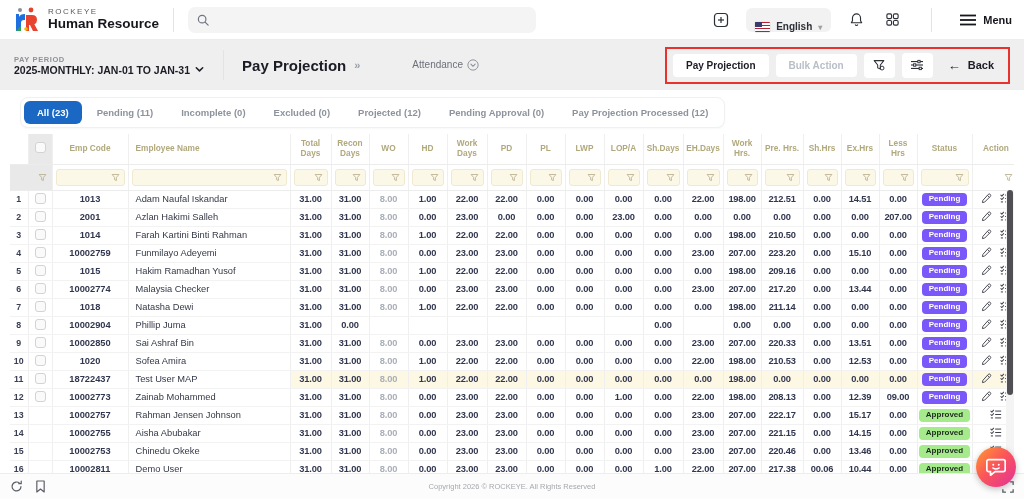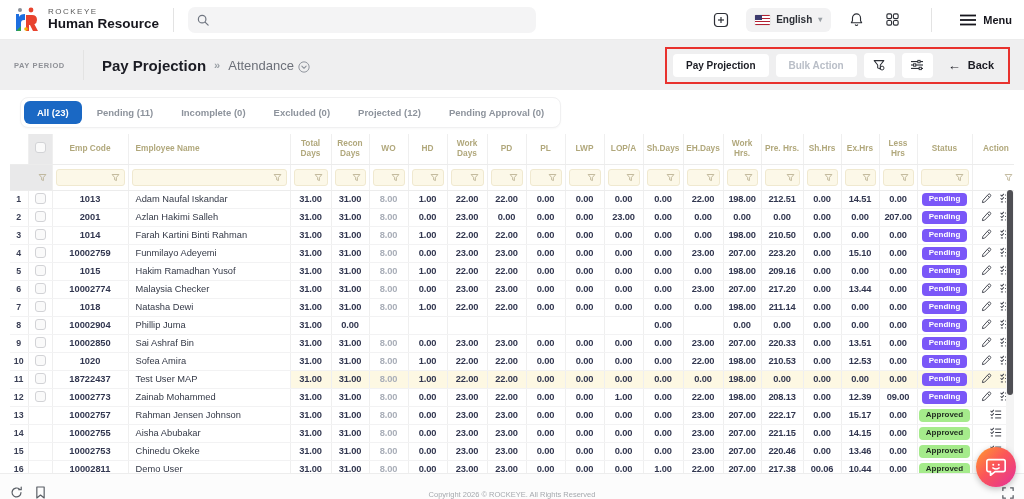--- a/index.html
+++ b/index.html
@@ -12,21 +12,21 @@
     border-bottom:1px solid #ececec; flex:0 0 auto; }
   .brand { display:flex; align-items:center; gap:8px; }
   .brand-text { line-height:1.05; }
   .brand-line1 { font-size:8px; letter-spacing:1.5px; color:#5a5a5a; font-weight:500; }
   .brand-line2 { font-size:13.5px; font-weight:800; color:#16161d; }
   .vdiv { width:1px; height:24px; background:#e3e3e3; margin:0 14px; }
   .search { width:348px; height:26px; background:#f4f4f5; border-radius:7px; display:flex;
     align-items:center; padding:0 9px; gap:6px; border:none; }
   .top-right { margin-left:auto; display:flex; align-items:center; gap:14px; }
   .sq-icon { width:22px; height:22px; display:flex; align-items:center; justify-content:center; cursor:pointer; }
-  .lang { display:flex; align-items:center; gap:6px; background:#f2f2f3; border-radius:6px;
+  .lang { display:flex; align-items:flex-end; gap:6px; background:#f2f2f3; border-radius:6px;
     height:24px; padding:0 9px; font-size:10px; color:#2c2f36; font-weight:600; cursor:pointer; }
   .flag { width:15px; height:10px; border-radius:1px; position:relative; overflow:hidden;
     background:repeating-linear-gradient(#b22234 0 1.5px,#fff 1.5px 3px); box-shadow:0 0 0 .5px #ddd; }
   .flag::after { content:""; position:absolute; left:0; top:0; width:7px; height:5px; background:#3c3b6e; }
   .caret { font-size:8px; color:#9aa0a6; }
   .account { display:flex; align-items:center; gap:7px; cursor:pointer; }
   .avatar { width:25px; height:25px; border-radius:50%;
     background:radial-gradient(circle at 35% 30%, #5b7aa8 0%, #243a5e 70%); position:relative; overflow:hidden; }
   .avatar::after { content:""; position:absolute; left:7px; top:5px; width:11px; height:7px;
     border-radius:50%; background:#c9a787; }
@@ -35,21 +35,21 @@
   .account-name { font-size:11px; font-weight:700; color:#16161d; }
   .menu { display:flex; align-items:center; gap:7px; font-size:11px; font-weight:800; color:#16161d; cursor:pointer;text-align:right; }
 
   
   .subheader { height:50px; background:#efeff0; display:flex; align-items:center; padding:0 14px; flex:0 0 auto; }
   .pp-label { font-size:7.5px; letter-spacing:.6px; color:#8e9096; font-weight:600; }
   .pp-value { font-size:10.5px; font-weight:800; color:#1b1c24; display:flex; align-items:center; gap:4px; }
   .crumbs { display:flex; align-items:center; gap:8px; }
   .page-title { font-size:15px; font-weight:700; color:#1b1c24; }
   .crumb-sep { font-size:11px; color:#9aa0a6; font-weight:700; }
-  .crumb-sec { font-size:13px; color:#6c7079; display:flex; align-items:flex-end; gap:4px; }
+  .crumb-sec { font-size:10px; color:#6c7079; display:flex; align-items:flex-start; gap:4px;margin-left:44px; }
   .action-group { margin-left:auto; border:2px solid #e8322e; display:flex; align-items:center;
     gap:7px; padding:4px 6px; }
   .btn-white { background:#fff; border:none; border-radius:4px; padding:6px 13px; font-size:10px;
     font-weight:800; color:#1b1c24; cursor:pointer; font-family:inherit; }
   .btn-muted { color:#b9bec7; font-weight:700; }
   .icon-btn { background:#fff; border:none; border-radius:4px; width:31px; height:25px;
     display:flex; align-items:center; justify-content:center; cursor:pointer; }
   .back-btn { background:transparent; border:none; display:flex; align-items:center; gap:7px;
     font-size:11px; font-weight:800; color:#1b1c24; cursor:pointer; padding:0 8px; font-family:inherit; }
   .back-arrow { font-size:13px; line-height:1; }
@@ -92,21 +92,21 @@
   .cb { width:11px; height:11px; border:1px solid #d2d3d6; border-radius:3px; background:#fafafa;
     display:inline-block; cursor:pointer; }
   .act-icons { display:inline-flex; gap:8px; align-items:center; justify-content:center; }
   .act-icons svg { cursor:pointer; }
 
   .vscroll { position:absolute; right:0; top:56px; width:8px; height:284px; background:#f4f4f4; border-radius:4px; }
   .vthumb { position:absolute; top:0; right:1px; width:6px; height:205px; background:#4f4f54; border-radius:3px; cursor:pointer; }
 
   
   .footer { height:26px; flex:0 0 auto; background:#fcfcfc; border-top:1px solid #ededed;
-    display:flex; align-items:flex-end; padding:0 10px; position:relative; }
+    display:flex; align-items:center; padding:0 10px; position:relative; }
   .footer-left { display:flex; gap:12px; align-items:center; }
   .copyright { position:absolute; left:0; right:0; text-align:center; font-size:7.5px; color:#a6a9ae; }
   .fs-icon { margin-left:auto; cursor:pointer; }
 
   .chat-fab { position:absolute; right:8px; bottom:12px; width:40px; height:40px; border-radius:50%;
     background:linear-gradient(135deg,#ff9d2e 0%,#fb5658 45%,#e3309a 100%);
     display:flex; align-items:center; justify-content:center; cursor:pointer;
     box-shadow:0 2px 6px rgba(0,0,0,.25); z-index:50; }
 </style>
 </head>
@@ -171,20 +171,26 @@
             <line x1="0" y1="10.5" x2="16" y2="10.5" stroke="#16161d" stroke-width="1.8"></line>
           </svg>
         <span>Menu</span>
       </div>
     </div>
   </header>
 
   <div class="subheader">
     <div>
       <div class="pp-label">PAY PERIOD</div>
+      <div class="pp-value">
+        <span>2025-MONTHLY: JAN-01 TO JAN-31</span>
+        <svg width="11" height="11" viewBox="0 0 12 12">
+            <path d="M2.5 4 L6 7.5 L9.5 4" fill="none" stroke="#1b1c24" stroke-width="1.6" stroke-linecap="round" stroke-linejoin="round"></path>
+          </svg>
+      </div>
     </div>
     <div class="vdiv" style="height:30px;margin:0 18px;"></div>
     <div class="crumbs">
       <span class="page-title">Pay Projection</span>
       <span class="crumb-sep">»</span>
       <span class="crumb-sec">
         <span>Attendance</span>
         <svg width="12" height="12" viewBox="0 0 14 14">
             <circle cx="7" cy="7" r="6" fill="none" stroke="#8a8f98" stroke-width="1.1"></circle>
             <path d="M4.5 6 L7 8.5 L9.5 6" fill="none" stroke="#8a8f98" stroke-width="1.2" stroke-linecap="round" stroke-linejoin="round"></path>
@@ -218,20 +224,21 @@
   </div>
 
   <div class="content">
     <div class="tabs" id="tabs">
         <div class="tab active">All (23)</div>
         <div class="tab">Pending (11)</div>
         <div class="tab">Incomplete (0)</div>
         <div class="tab">Excluded (0)</div>
         <div class="tab">Projected (12)</div>
         <div class="tab">Pending Approval (0)</div>
+        <div class="tab">Pay Projection Processed (12)</div>
       </div>
     <div class="table-wrap">
       <table id="grid">
           <colgroup>
             <col style="width: 18px;">
             <col style="width: 24px;">
             <col style="width: 76px;">
             <col style="width: 162px;">
             <col style="width: 41px;">
             <col style="width: 38px;">

